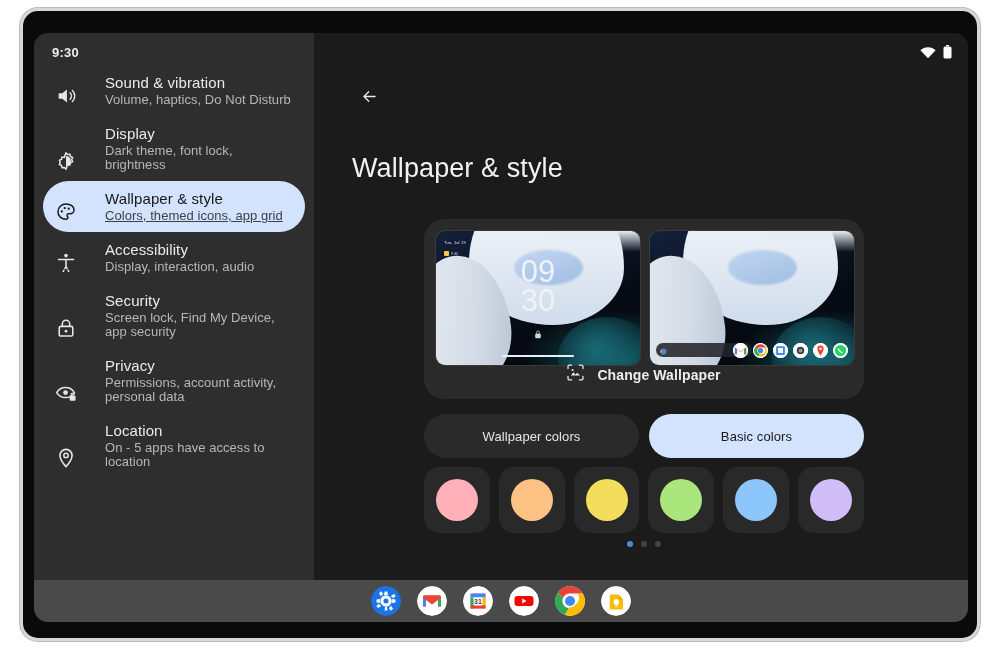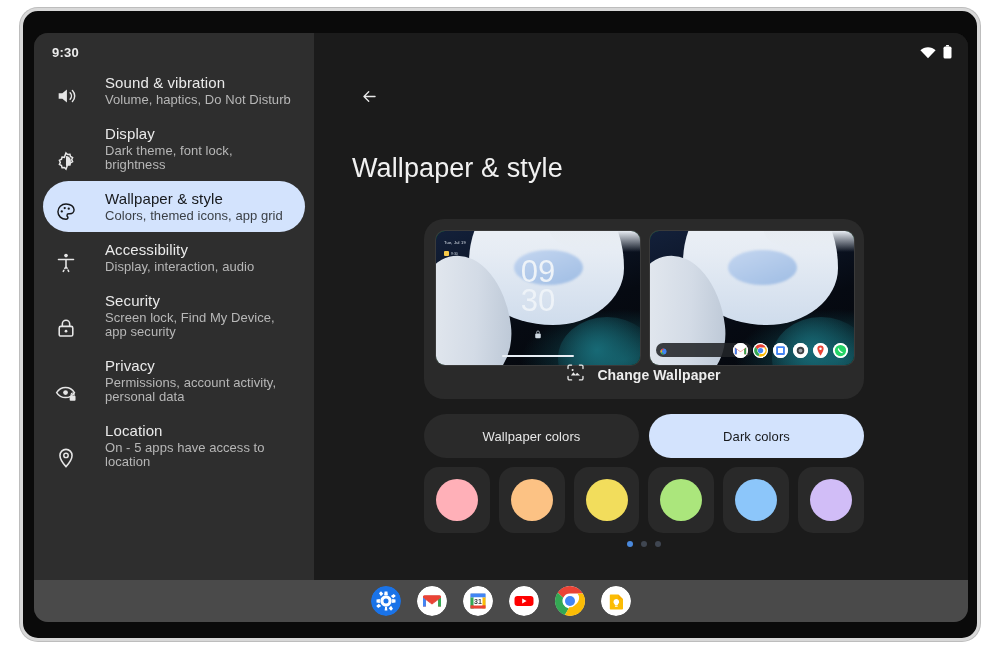--- a/index.html
+++ b/index.html
@@ -57,21 +57,21 @@
     display:flex; align-items:center; justify-content:center;
     color:#e6e6e6;
   }
   .nav-item .nav-icon svg{ display:block; }
   .nav-text{ display:flex; flex-direction:column; gap:1px; min-width:0; }
   .nav-title{ font-size:15px; color:#eaeaea; line-height:18px; letter-spacing:.1px;}
   .nav-sub{ font-size:13px; color:#b7b7b7; line-height:14px; letter-spacing:.05px;}
   .nav-item.selected{ background:#d3e3fd; }
   .nav-item.selected .nav-icon{ color:#17191c; }
   .nav-item.selected .nav-title{ color:#17191c; }
-  .nav-item.selected .nav-sub{ color:#3a3f45; }
+  .nav-item.selected .nav-sub{ color:#3a3f45;text-decoration:underline; }
 
   
   #main{
     position:absolute; left:280px; top:0;
     width:654px; height:547px;
     background:#1b1b1b;
   }
   #status-right{
     position:absolute; right:16px; top:12px;
     display:flex; align-items:center; gap:7px;
@@ -494,21 +494,21 @@
               <path d="M4.6 13.6 7.6 9.8l2.3 2.8 2-2.4 3.5 3.4z" fill="#ededed"></path>
               <circle cx="6.6" cy="7" r="1.2" fill="#ededed"></circle>
             </svg>
           </span>
           <span class="cw-label">Change Wallpaper</span>
         </div>
       </div>
 
       <div id="color-tabs">
           <div class="color-tab">Wallpaper colors</div>
-          <div class="color-tab active">Dark colors</div>
+          <div class="color-tab active">Basic colors</div>
         </div>
 
       <div id="swatch-row">
           <div class="swatch-tile">
             <div class="swatch-dot" style="background: rgb(255, 176, 184);"></div>
           </div>
           <div class="swatch-tile">
             <div class="swatch-dot" style="background: rgb(252, 194, 132);"></div>
           </div>
           <div class="swatch-tile">

